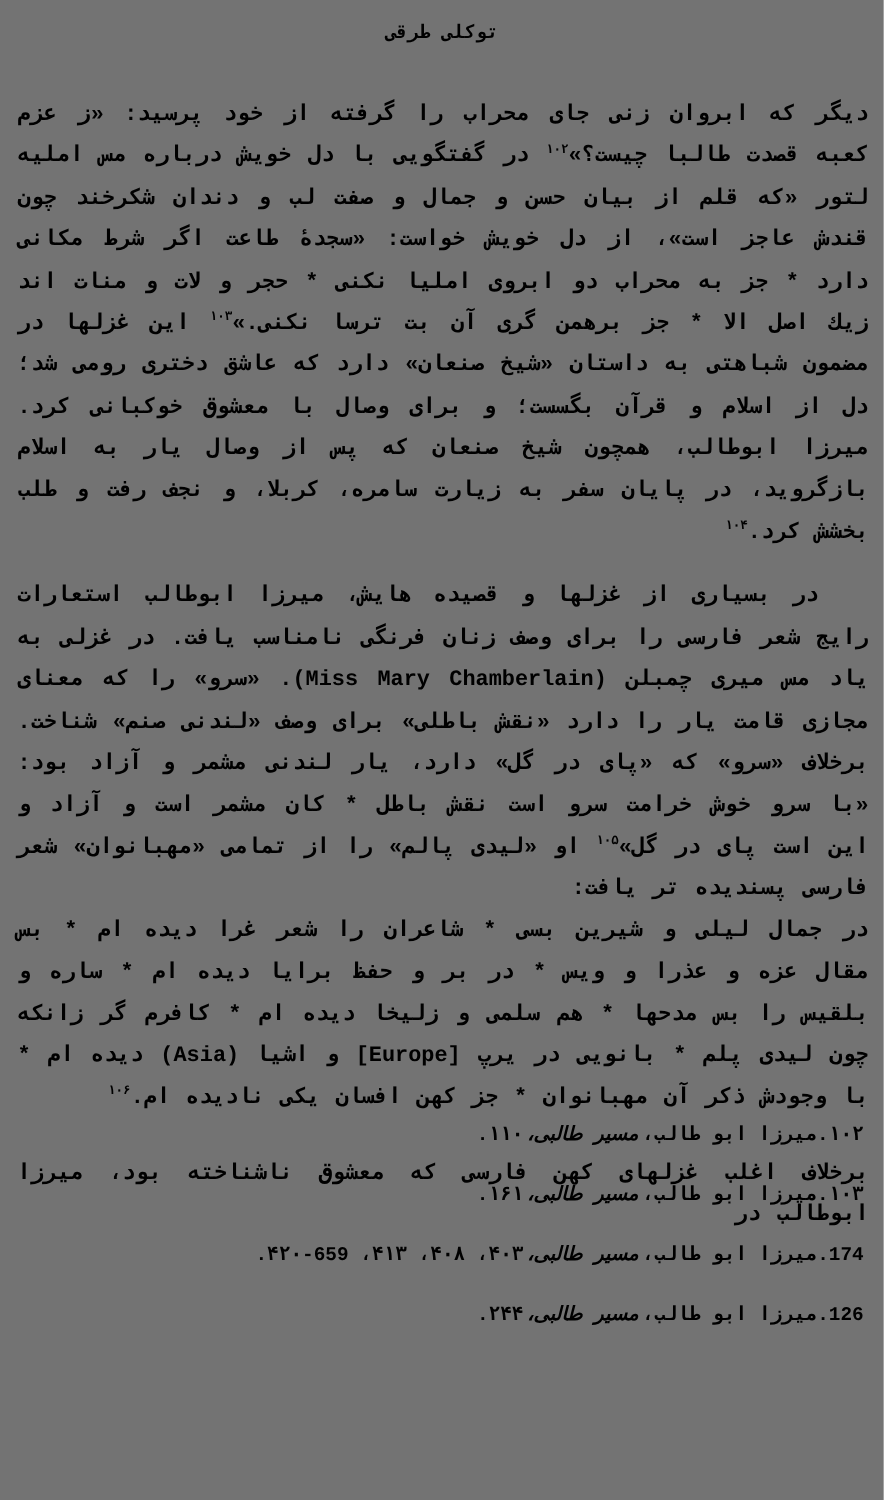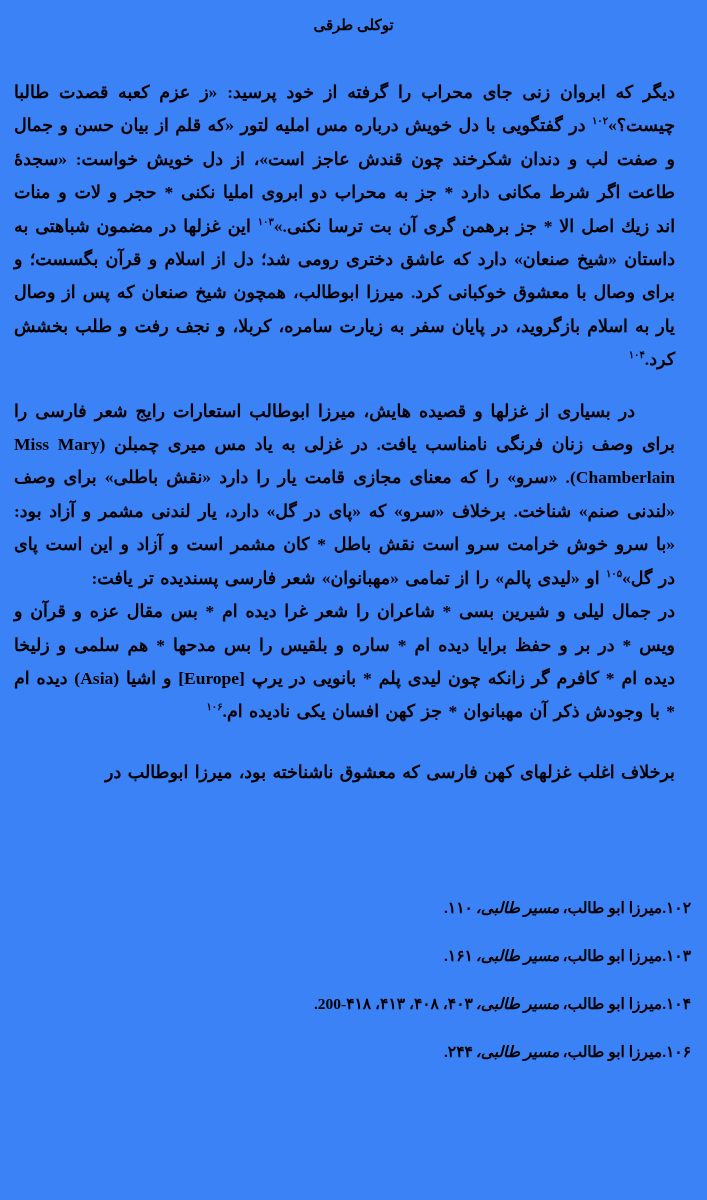--- a/index.html
+++ b/index.html
@@ -1,32 +1,32 @@
 <!DOCTYPE html>
 <html lang="fa" dir="rtl"><head>
 <meta charset="utf-8">
 <style>
   html,body { margin:0; padding:0; background:#e9e9e9; }
   .page {
     position:relative;
     width:707px; height:1200px;
     margin:0 auto;
-    background:#3b82f6;
+    background:#737373;
     color:#000000;
-    font-family:Liberation Serif, serif;
+    font-family:Liberation Mono, monospace;
     overflow:hidden;
   }
   .running-title {
     position:absolute; top:16px; left:0; right:0;
     text-align:center;
     font-size:15px; font-weight:700;
     direction:rtl;
   }
   .content {
-    position:absolute; top:76px; right:32px; left:14px;
+    position:absolute; top:76px; right:12px; left:14px;
     direction:rtl;
   }
   p.body-para {
     margin:0;
     font-size:17.5px; font-weight:700;
     line-height:33.4px;
     text-align:justify;
     word-spacing:2px;
   }
   p.para2 { margin-top:18px; text-indent:40px; }
@@ -63,33 +63,33 @@
 <div class="page">
 
   <div class="running-title">توکلی طرقی</div>
 
   <div class="content">
 
     <p class="body-para para1"><span>دیگر که ابروان زنی جای محراب را گرفته از خود پرسید: «ز عزم کعبه قصدت طالبا چیست؟»</span><sup class="fn-marker">۱۰۲</sup><span> در گفتگویی با دل خویش درباره مس املیه لتور «که قلم از بیان حسن و جمال و صفت لب و دندان شکرخند چون قندش عاجز است»، از دل خویش خواست: «سجدهٔ طاعت اگر شرط مکانی دارد * جز به محراب دو ابروی املیا نکنی * حجر و لات و منات اند زیك اصل الا * جز برهمن گری آن بت ترسا نکنی.»</span><sup class="fn-marker">۱۰۳</sup><span> این غزلها در مضمون شباهتی به داستان «شیخ صنعان» دارد که عاشق دختری رومی شد؛ دل از اسلام و قرآن بگسست؛ و برای وصال با معشوق خوکبانی کرد. میرزا ابوطالب، همچون شیخ صنعان که پس از وصال یار به اسلام بازگروید، در پایان سفر به زیارت سامره، کربلا، و نجف رفت و طلب بخشش کرد.</span><sup class="fn-marker">۱۰۴</sup></p>
 
     <p class="body-para para2"><span>در بسیاری از غزلها و قصیده هایش، میرزا ابوطالب استعارات رایج شعر فارسی را برای وصف زنان فرنگی نامناسب یافت. در غزلی به یاد مس میری چمبلن (Miss Mary Chamberlain). «سرو» را که معنای مجازی قامت یار را دارد «نقش باطلی» برای وصف «لندنی صنم» شناخت. برخلاف «سرو» که «پای در گل» دارد، یار لندنی مشمر و آزاد بود: «با سرو خوش خرامت سرو است نقش باطل * کان مشمر است و آزاد و این است پای در گل»</span><sup class="fn-marker">۱۰۵</sup><span> او «لیدی پالم» را از تمامی «مهبانوان» شعر فارسی پسندیده تر یافت:</span></p>
 
-    <p class="body-para poem"><span>در جمال لیلی و شیرین بسی * شاعران را شعر غرا دیده ام * بس مقال عزه و قرآن و ویس * در بر و حفظ برایا دیده ام * ساره و بلقیس را بس مدحها * هم سلمی و زلیخا دیده ام * کافرم گر زانکه چون لیدی پلم * بانویی در یرپ [Europe] و اشیا (Asia) دیده ام * با وجودش ذکر آن مهبانوان * جز کهن افسان یکی نادیده ام.</span><sup class="fn-marker">۱۰۶</sup></p>
+    <p class="body-para poem"><span>در جمال لیلی و شیرین بسی * شاعران را شعر غرا دیده ام * بس مقال عزه و عذرا و ویس * در بر و حفظ برایا دیده ام * ساره و بلقیس را بس مدحها * هم سلمی و زلیخا دیده ام * کافرم گر زانکه چون لیدی پلم * بانویی در یرپ [Europe] و اشیا (Asia) دیده ام * با وجودش ذکر آن مهبانوان * جز کهن افسان یکی نادیده ام.</span><sup class="fn-marker">۱۰۶</sup></p>
 
     <p class="body-para para3"><span>برخلاف اغلب غزلهای کهن فارسی که معشوق ناشناخته بود، میرزا ابوطالب در</span></p>
 
   </div>
 
   <div class="footnotes">
 
     <div class="footnote-row"><span>۱۰۲.</span><span>میرزا ابو طالب،</span><span class="book-title">مسیر طالبی،</span><span>۱۱۰.</span></div>
 
     <div class="footnote-row"><span>۱۰۳.</span><span>میرزا ابو طالب،</span><span class="book-title">مسیر طالبی،</span><span>۱۶۱.</span></div>
 
-    <div class="footnote-row"><span>۱۰۴.</span><span>میرزا ابو طالب،</span><span class="book-title">مسیر طالبی،</span><span>۴۰۳، ۴۰۸، ۴۱۳، ۴۱۸-200.</span></div>
+    <div class="footnote-row"><span>174.</span><span>میرزا ابو طالب،</span><span class="book-title">مسیر طالبی،</span><span>۴۰۳، ۴۰۸، ۴۱۳، 659-۴۲۰.</span></div>
 
 
-    <div class="footnote-row"><span>۱۰۶.</span><span>میرزا ابو طالب،</span><span class="book-title">مسیر طالبی،</span><span>۲۴۴.</span></div>
+    <div class="footnote-row"><span>126.</span><span>میرزا ابو طالب،</span><span class="book-title">مسیر طالبی،</span><span>۲۴۴.</span></div>
 
   </div>
 
 
 </div>
 
 </body></html>

